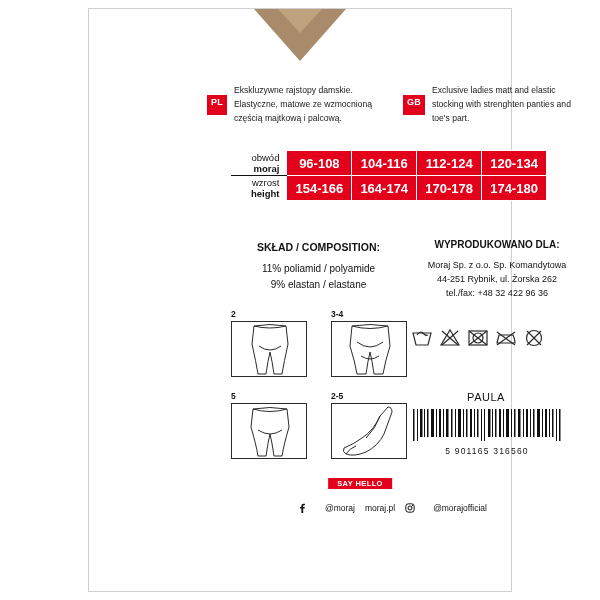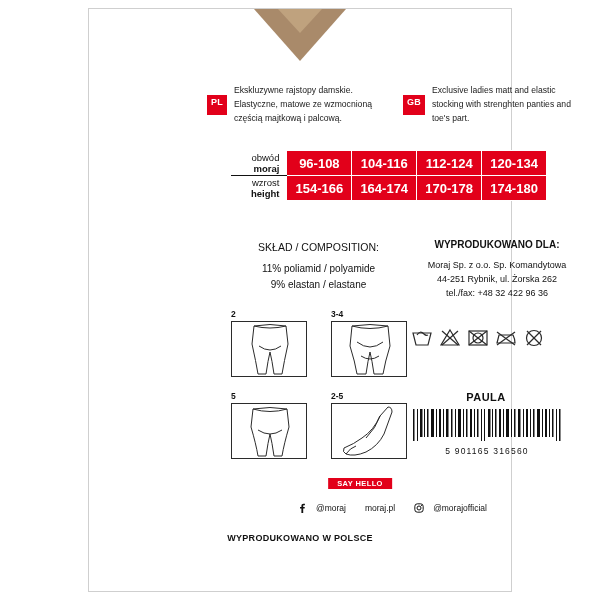--- a/index.html
+++ b/index.html
@@ -105,21 +105,21 @@
   .row-underline td.lbl { border-bottom: 1.5px solid #111; }
 
   
   .composition {
     position: absolute;
     left: 142px; top: 232px;
     width: 175px;
     text-align: center;
   }
   .composition .title {
-    font-size: 10.5px; font-weight: normal; color: #111; margin-bottom: 8px;
+    font-size: 10.5px; font-weight: bold; color: #111; margin-bottom: 8px;
   }
   .composition .line { font-size: 10px; color: #111; line-height: 16px; }
 
   .producer {
     position: absolute;
     left: 318px; top: 230px;
     width: 180px;
     text-align: center;
   }
   .producer .title { font-size: 10px; font-weight: bold; color: #111; margin-bottom: 8px; }
@@ -150,21 +150,21 @@
   }
   .care svg { display: block; }
 
   
   .brandname {
     position: absolute;
     left: 322px; top: 382px;
     width: 150px;
     text-align: center;
     font-size: 11px;
-    font-weight: bold;
+    font-weight: normal;
     letter-spacing: .5px;
     color: #111;
   }
   .barcode {
     position: absolute;
     left: 322px; top: 400px;
     width: 152px;
   }
   .barcode .bars { height: 32px; width: 152px; }
   .barcode .num {
@@ -190,21 +190,21 @@
   .socials {
     position: absolute;
     left: 208px; top: 494px;
     width: 190px;
     display: flex;
     justify-content: space-between;
     align-items: center;
     font-size: 8.5px;
     color: #111;
   }
-  .social { display: flex; align-items: center; gap: 9px; }
+  .social { display: flex; align-items: center; gap: 18px; }
   .social svg { display: block; }
 
   .madein {
     position: absolute;
     left: 0; right: 0; top: 524px;
     text-align: center;
     font-size: 9px;
     font-weight: bold;
     letter-spacing: .3px;
     color: #111;
@@ -410,16 +410,15 @@
       <div class="social">
         <svg width="10" height="10" viewBox="0 0 12 12">
           <rect x="1" y="1" width="10" height="10" rx="3" fill="none" stroke="#111" stroke-width="1.2"></rect>
           <circle cx="6" cy="6" r="2.4" fill="none" stroke="#111" stroke-width="1.2"></circle>
           <circle cx="9" cy="3" r="0.7" fill="#111"></circle>
         </svg>
         <span>@morajofficial</span>
       </div>
     </div>
 
-    <div class="madein">WYPRODUKOWANO W POLSCE</div>
 
   </div>
 </div>
 
 </body></html>

